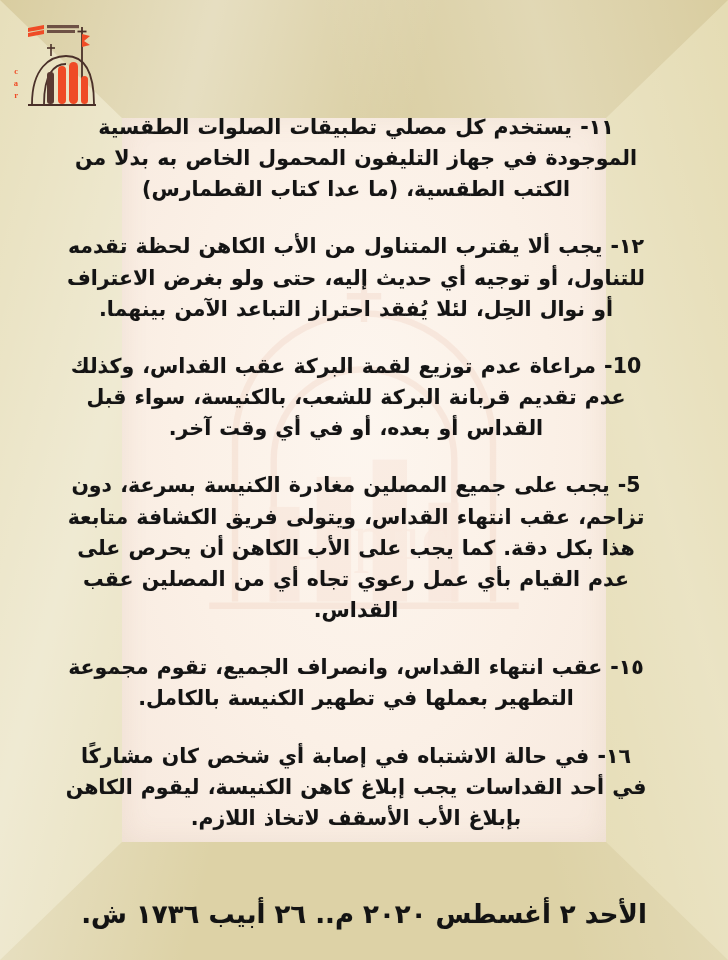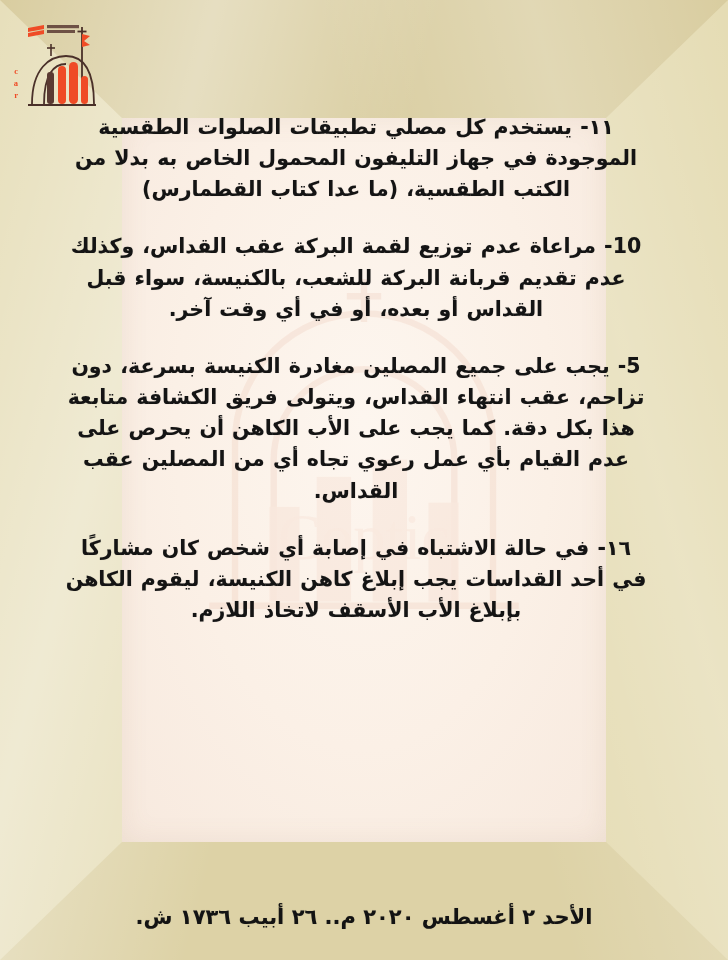--- a/index.html
+++ b/index.html
@@ -113,21 +113,21 @@
   .rule-item:last-child { margin-bottom: 0; }
 
   #footer-date {
     position: absolute;
     left: 0;
     right: 0;
     bottom: 28px;
     text-align: center;
     color: #131313;
     font-weight: bold;
-    font-size: 21px;
+    font-size: 26px;
     line-height: 1.4;
     z-index: 7;
     text-shadow: 0 0 1px rgba(0,0,0,0.2);
   }
 </style>
 </head>
 <body>
 
 <div id="poster">
 
@@ -194,21 +194,23 @@
 
       <text x="4" y="60" font-size="8.5" font-weight="bold" fill="#ef4b26" font-family="'Liberation Serif', serif">Coptic</text>
       <text x="4" y="72" font-size="8.5" font-weight="bold" fill="#ef4b26" font-family="'Liberation Serif', serif">Media</text>
       <text x="4" y="84" font-size="8.5" font-weight="bold" fill="#ef4b26" font-family="'Liberation Serif', serif">Center</text>
     </svg>
   </div>
 
   <div id="content">
     <ul class="rule-list">
       <li class="rule-item">١١- يستخدم كل مصلي تطبيقات الصلوات الطقسية الموجودة في جهاز التليفون المحمول الخاص به بدلا من الكتب الطقسية، (ما عدا كتاب القطمارس)</li>
+      <li class="rule-item">١٢- يجب ألا يقترب المتناول من الأب الكاهن لحظة تقدمه للتناول، أو توجيه أي حديث إليه، حتى ولو بغرض الاعتراف أو نوال الحِل، لئلا يُفقد احتراز التباعد الآمن بينهما.</li>
       <li class="rule-item">10- مراعاة عدم توزيع لقمة البركة عقب القداس، وكذلك عدم تقديم قربانة البركة للشعب، بالكنيسة، سواء قبل القداس أو بعده، أو في أي وقت آخر.</li>
       <li class="rule-item">5- يجب على جميع المصلين مغادرة الكنيسة بسرعة، دون تزاحم، عقب انتهاء القداس، ويتولى فريق الكشافة متابعة هذا بكل دقة. كما يجب على الأب الكاهن أن يحرص على عدم القيام بأي عمل رعوي تجاه أي من المصلين عقب القداس.</li>
+      <li class="rule-item">١٥- عقب انتهاء القداس، وانصراف الجميع، تقوم مجموعة التطهير بعملها في تطهير الكنيسة بالكامل.</li>
       <li class="rule-item">١٦- في حالة الاشتباه في إصابة أي شخص كان مشاركًا في أحد القداسات يجب إبلاغ كاهن الكنيسة، ليقوم الكاهن بإبلاغ الأب الأسقف لاتخاذ اللازم.</li>
     </ul>
   </div>
 
   <div id="footer-date">الأحد ٢ أغسطس ٢٠٢٠ م.. ٢٦ أبيب ١٧٣٦ ش.</div>
 
 </div>
 
 </body></html>

